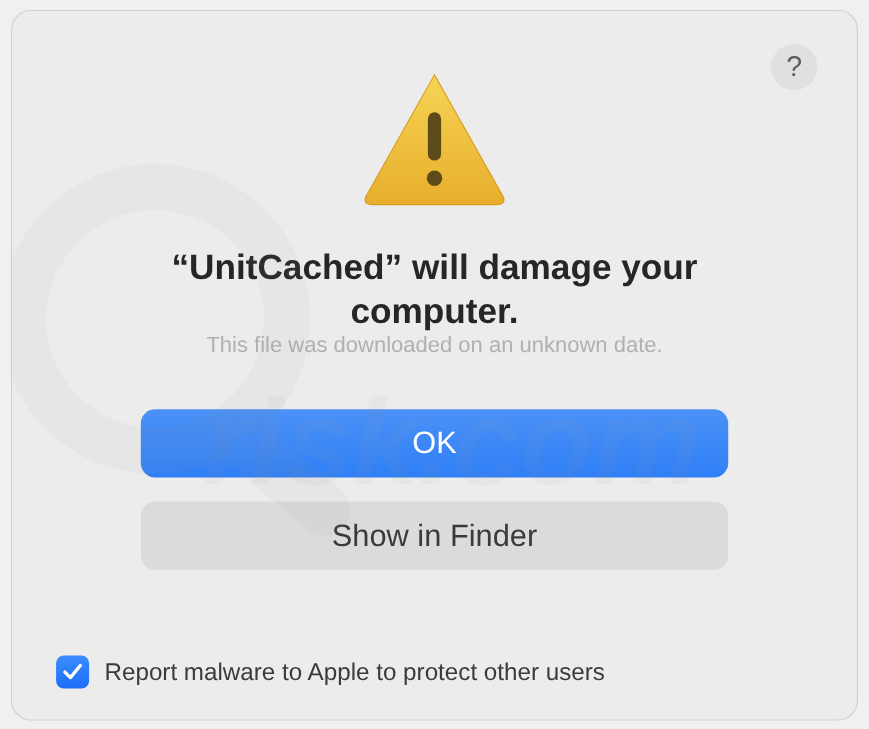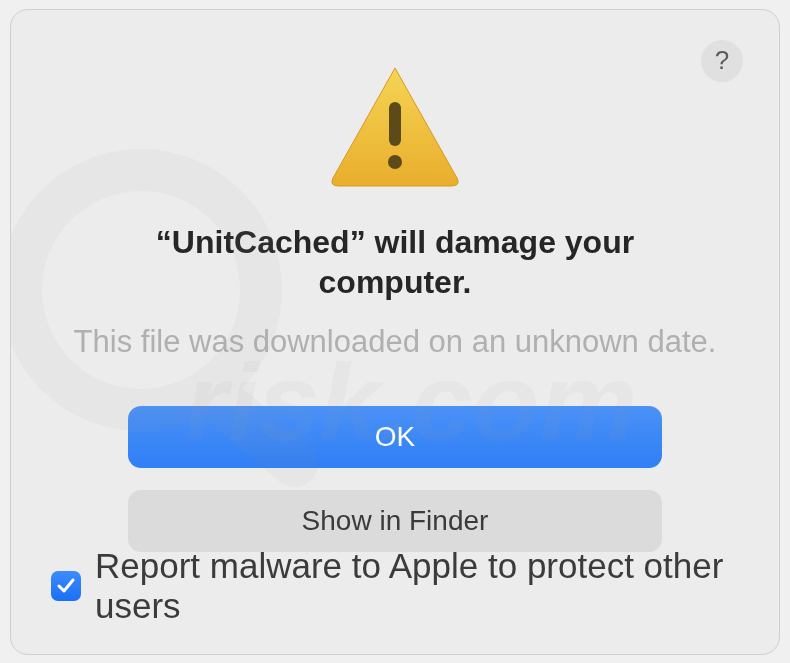--- a/index.html
+++ b/index.html
@@ -44,25 +44,24 @@
     .warning-icon-wrap {
       margin-top: 18px;
       margin-bottom: 28px;
     }
     .heading {
       font-size: 32px;
       font-weight: 700;
       color: #262626;
       text-align: center;
       line-height: 1.25;
-      margin-bottom: 22px;
       max-width: 620px;
     }
     .subtext {
-      font-size: 31px;
+      font-size: 20px;
       font-weight: 400;
       color: #b0b0b0;
       text-align: center;
       margin-bottom: 46px;
     }
     .btn {
       width: 534px;
       height: 62px;
       border-radius: 13px;
       border: none;
@@ -95,21 +94,21 @@
       height: 30px;
       border-radius: 7px;
       background: linear-gradient(180deg, #3c8bff 0%, #1b6ff5 100%);
       display: flex;
       align-items: center;
       justify-content: center;
       cursor: pointer;
       flex-shrink: 0;
     }
     .checkbox-label {
-      font-size: 35px;
+      font-size: 22px;
       color: #3b3b3b;
     }
     .watermark {
       position: absolute;
       left: 0; right: 0; top: 0; bottom: 0;
       pointer-events: none;
       overflow: hidden;
     }
   </style>
 </head>

